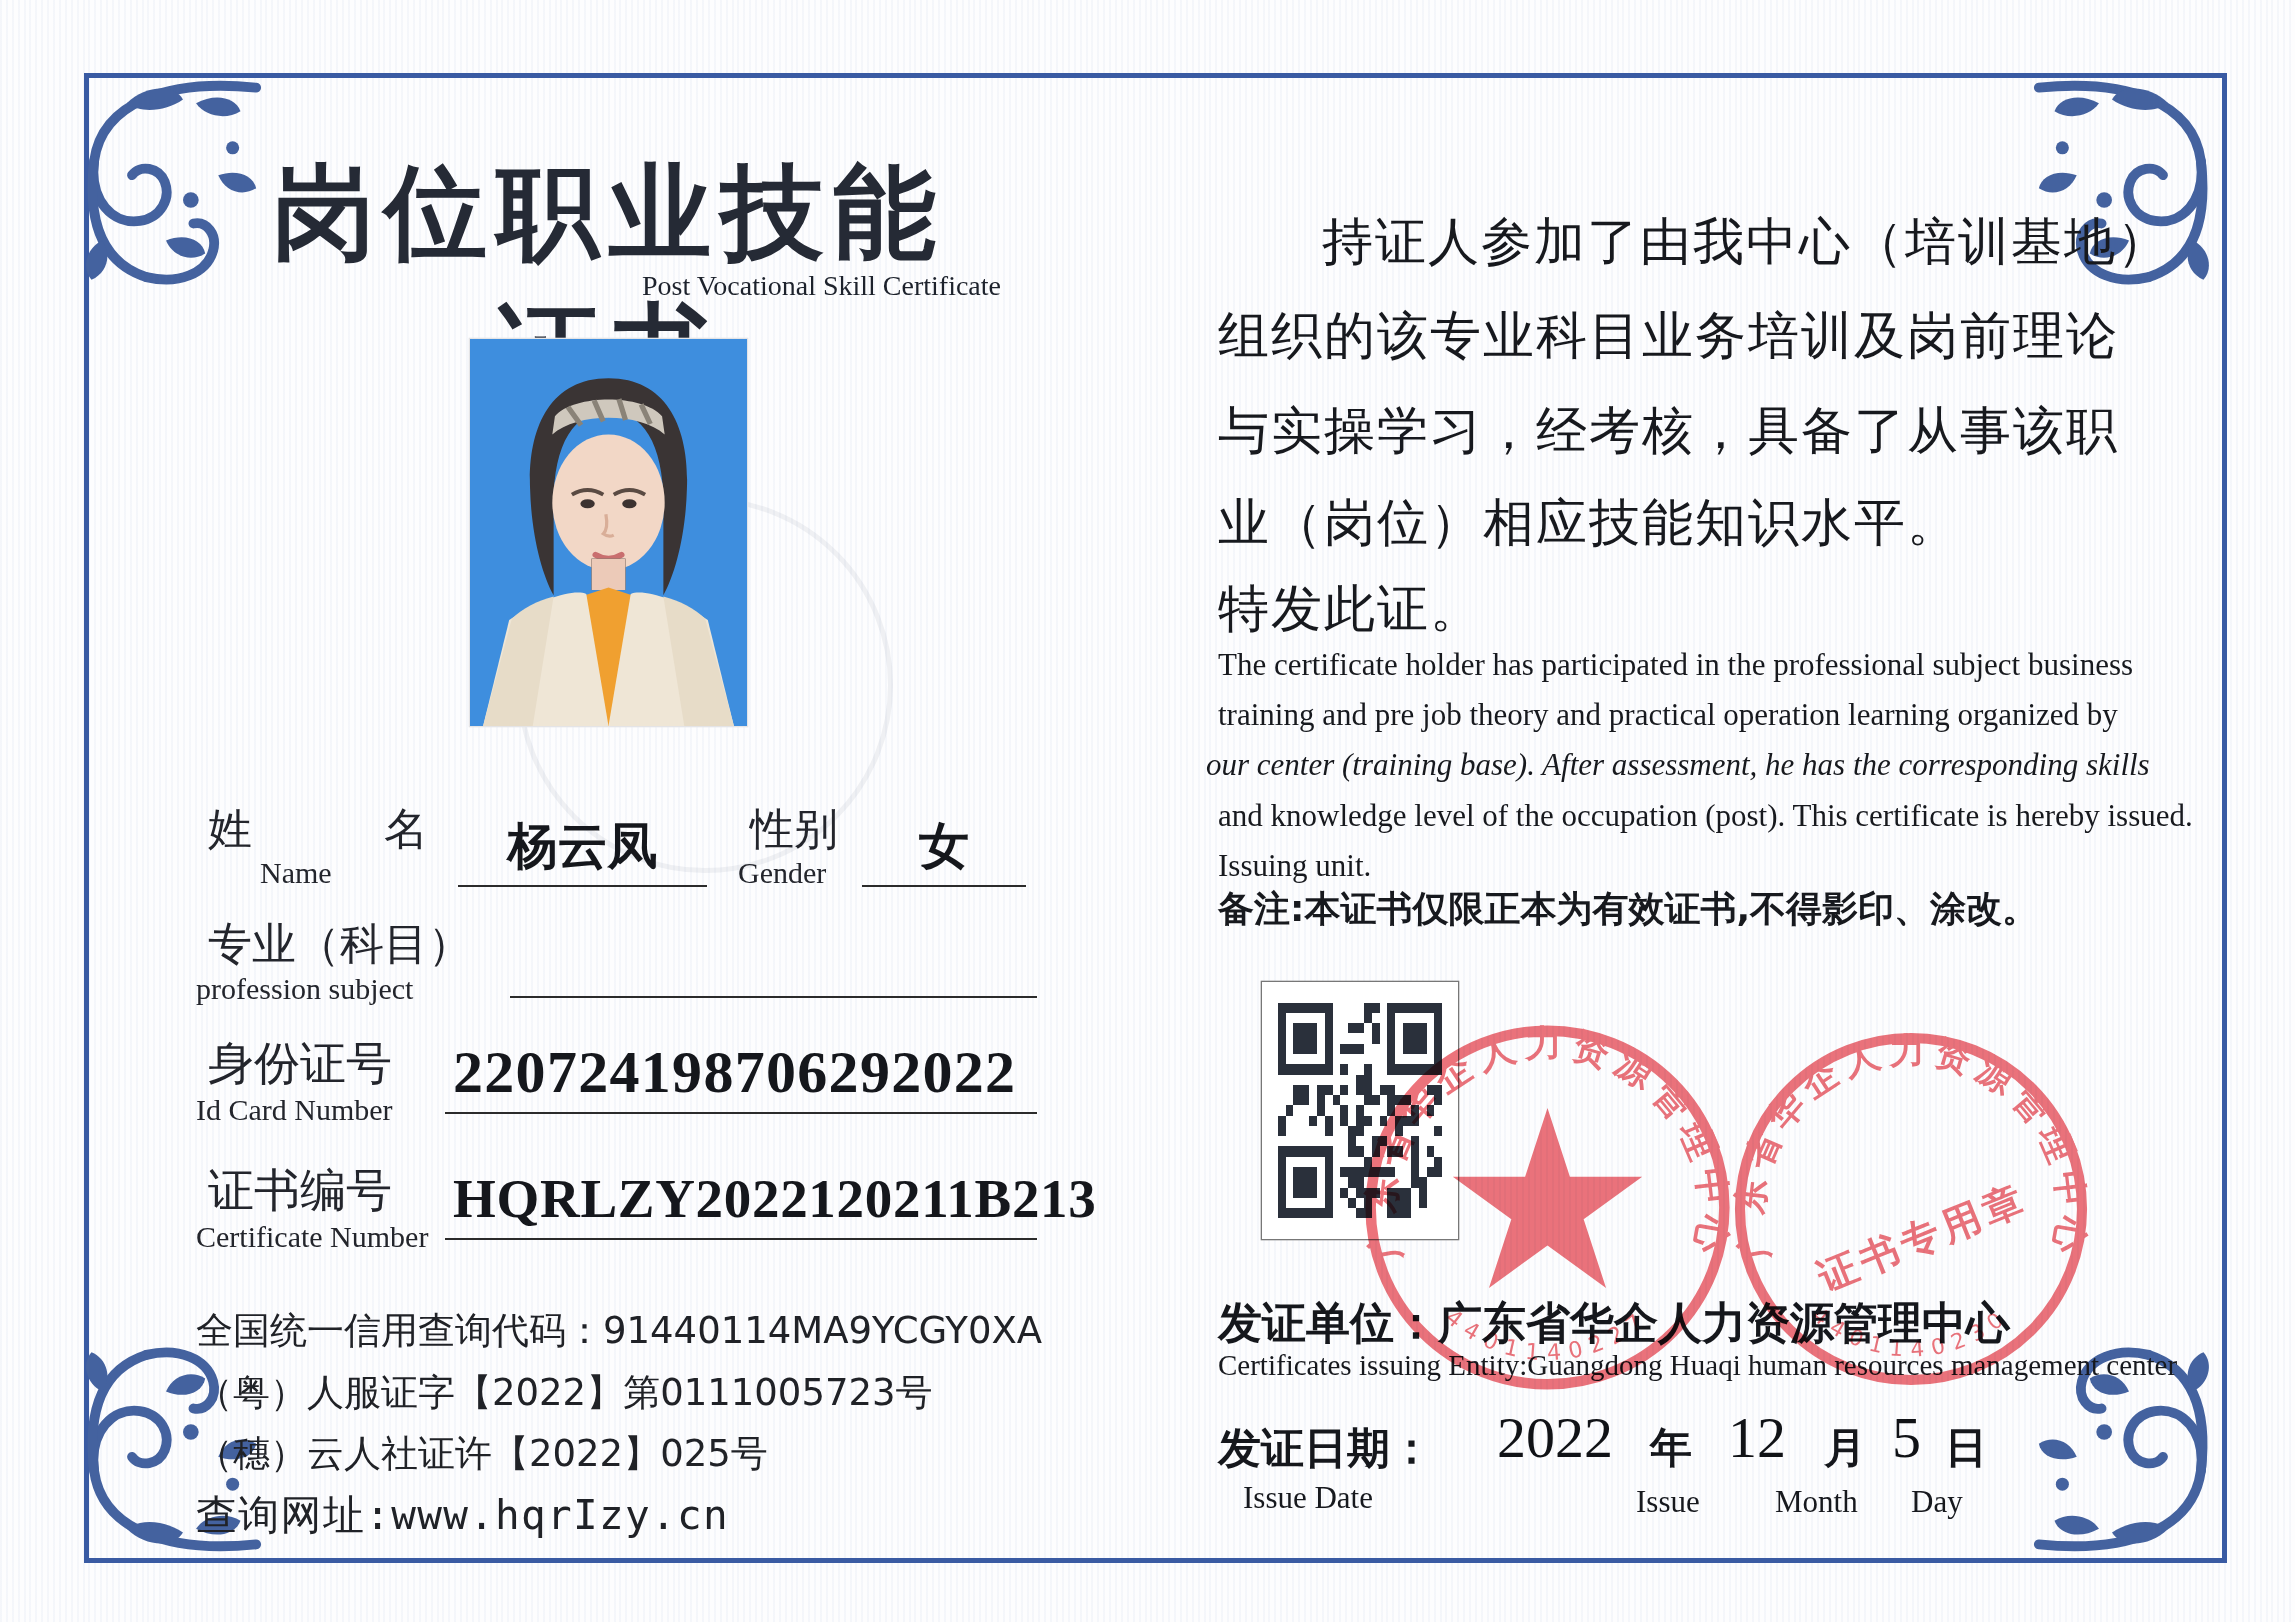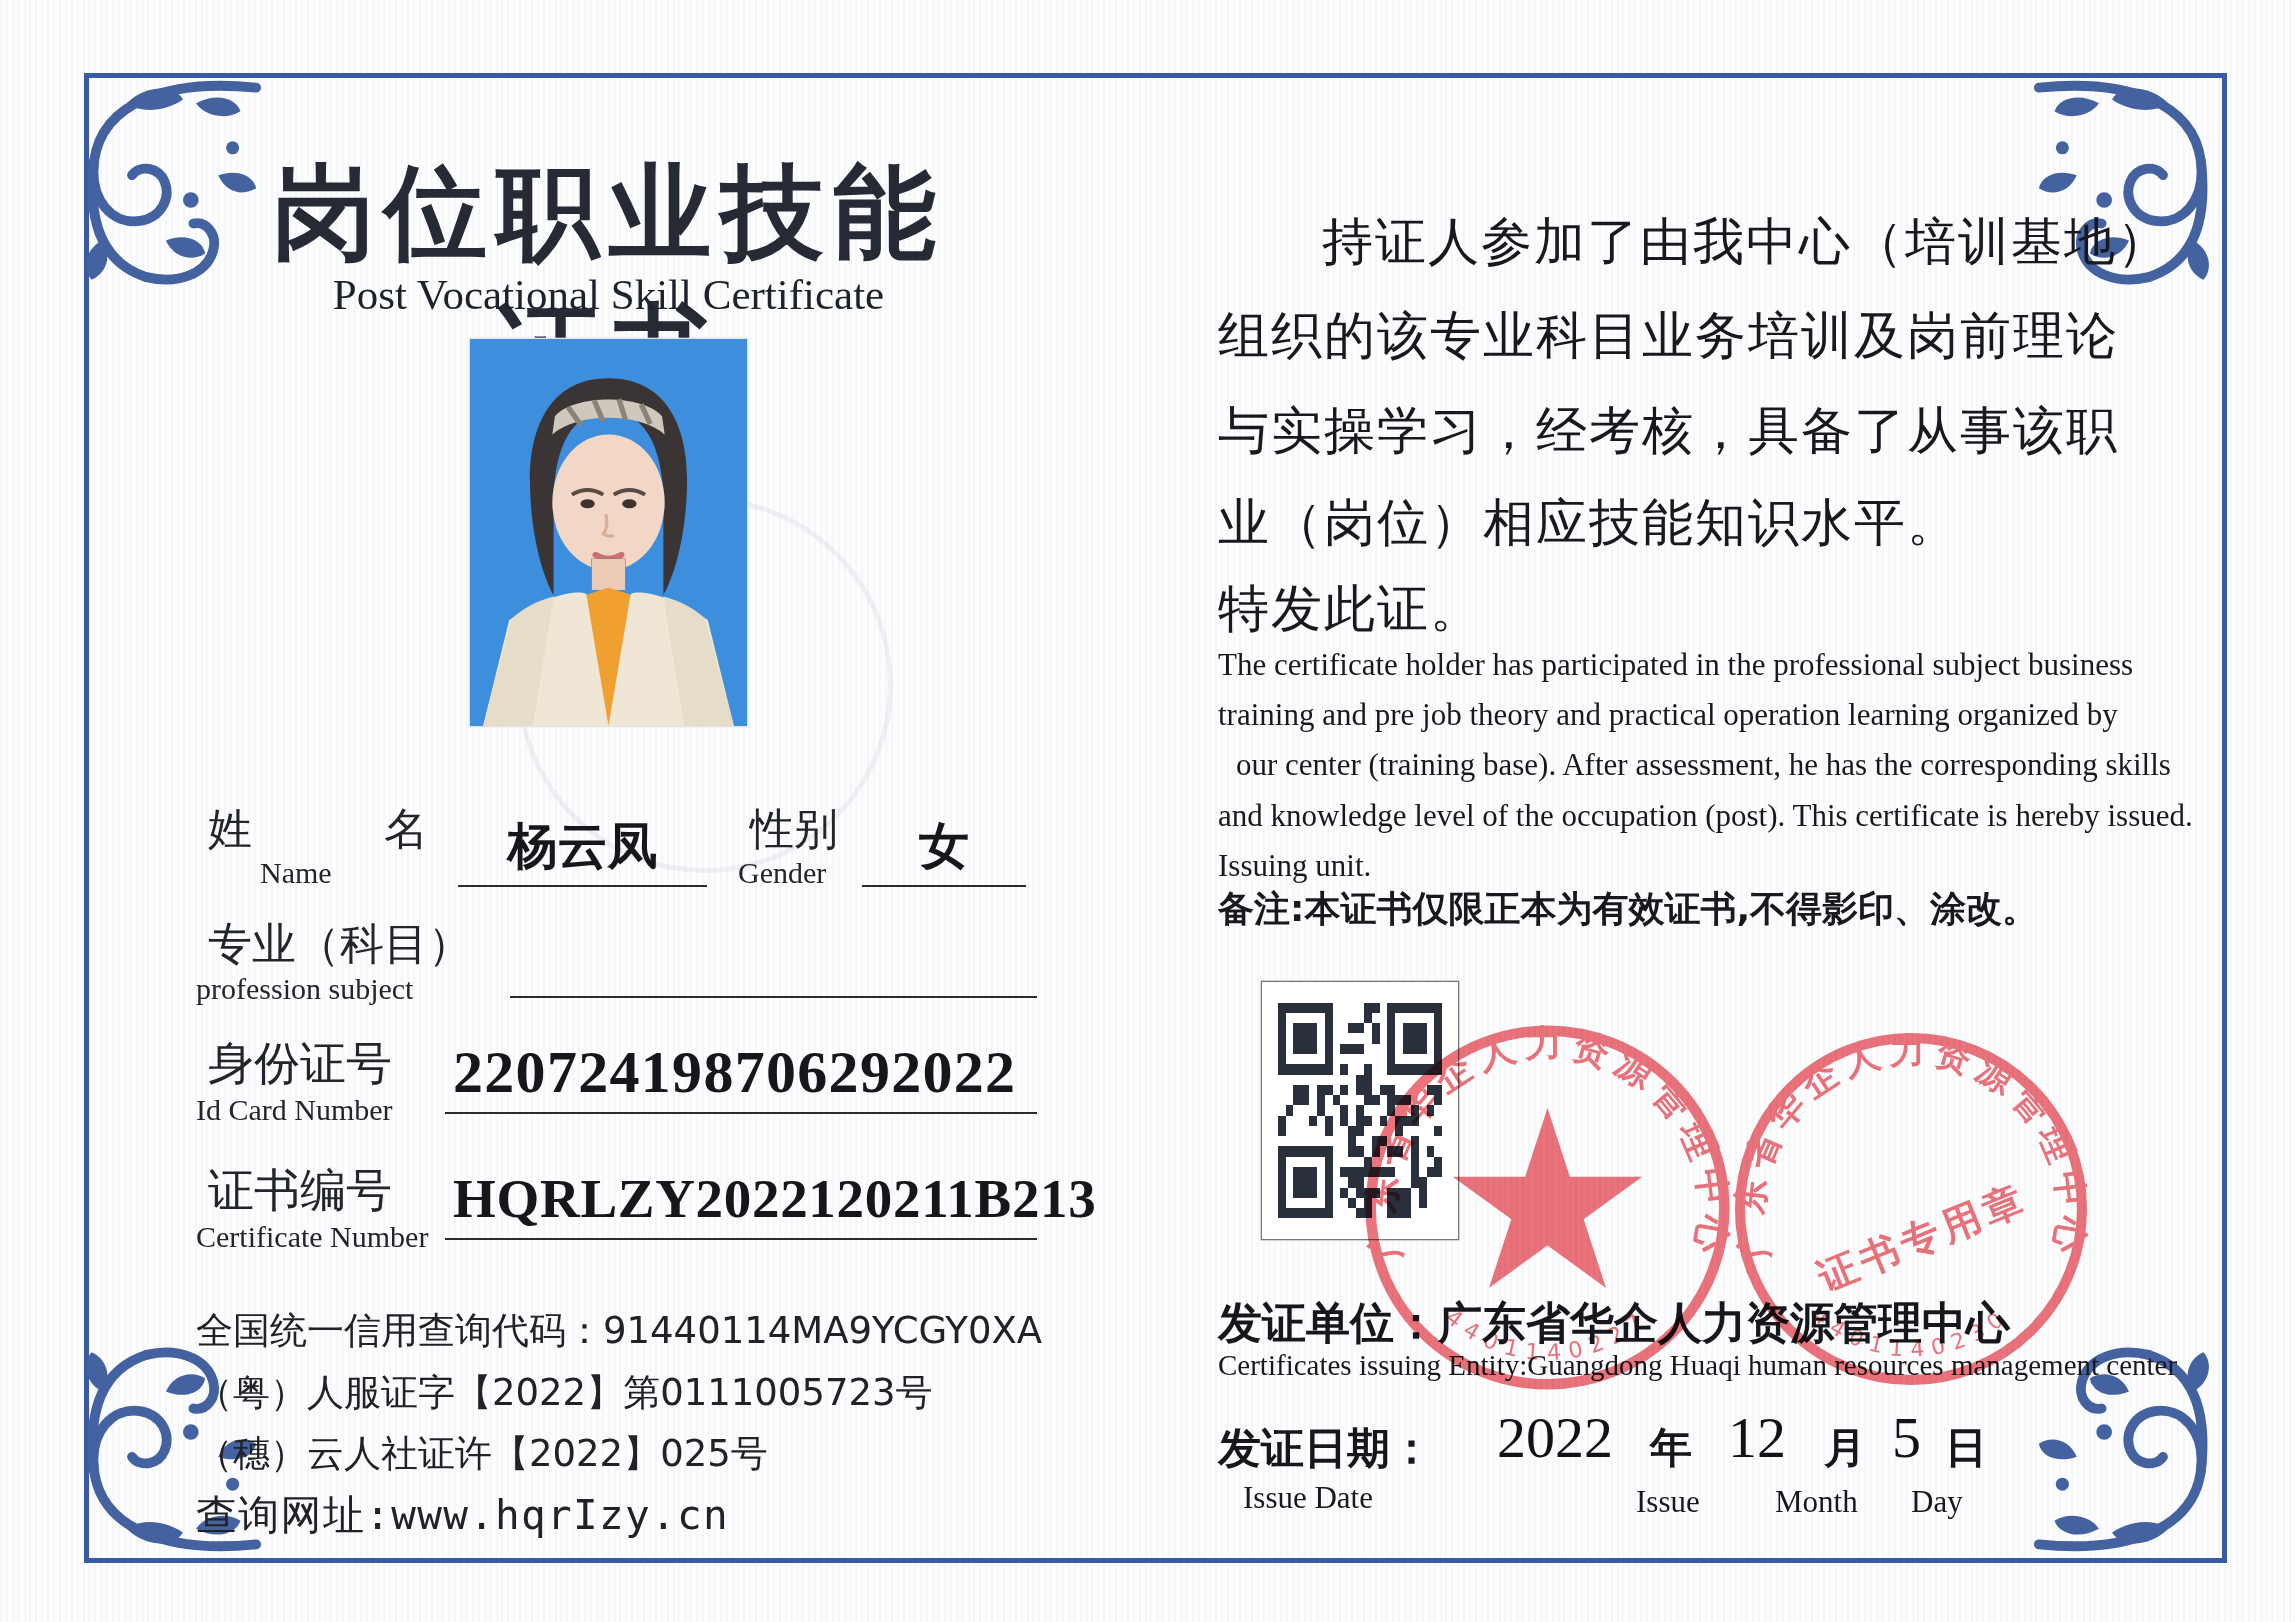--- a/index.html
+++ b/index.html
@@ -16,22 +16,22 @@
   .frame{position:absolute;left:84px;top:73px;width:2133px;height:1480px;
          border:5.2px solid #3a5ba3;}
   .corner{position:absolute;width:196px;height:216px;color:#44629f;}
   .corner svg{width:100%;height:100%;}
   .corner.tr{transform:scaleX(-1);}
   .corner.bl{transform:scaleY(-1);}
   .corner.br{transform:scale(-1,-1);}
   
   .title-cn{left:216px;top:145px;width:785px;text-align:center;
     font-size:103px;font-weight:700;letter-spacing:9.2px;color:#252a35;}
-  .title-en{left:216px;top:270px;width:785px;text-align:center;
-    font-family:"Liberation Serif",serif;font-size:43px;color:#1d222c;}
+  .title-en{left:216px;top:270px;width:785px;text-align:right;
+    font-family:"Liberation Serif",serif;font-size:28px;color:#1d222c;}
   
   .photo{left:470px;top:339px;width:277px;height:387px;background:#3e8ede;
     box-shadow:0 0 0 1.3px #e4e4e6;}
   .photo svg{width:100%;height:100%;display:block;}
   .wm-ring{left:517px;top:497px;width:366px;height:366px;border:5.2px solid rgba(120,130,150,.10);
     border-radius:50%;}
   
   .lab-cn{font-size:44px;color:#23252c;margin-left:12px;}
   .lab-en{font-family:"Liberation Serif",serif;font-size:30px;color:#23252c;}
   .val-cn{font-weight:700;font-size:50px;color:#15171c;text-align:center;}
@@ -204,21 +204,21 @@
   <div class="abs bl-url" style="left:196px;top:1488px;">查询网址:www.hqrIzy.cn</div>
 
   <div class="abs cn-par" style="left:1322px;top:208px;">持证人参加了由我中心（培训基地）</div>
   <div class="abs cn-par" style="left:1218px;top:302px;">组织的该专业科目业务培训及岗前理论</div>
   <div class="abs cn-par" style="left:1218px;top:397px;">与实操学习，经考核，具备了从事该职</div>
   <div class="abs cn-par" style="left:1218px;top:489px;">业（岗位）相应技能知识水平。</div>
   <div class="abs cn-par" style="left:1218px;top:575px;">特发此证。</div>
 
   <div class="abs en-par" style="left:1218px;top:647px;">The certificate holder has participated in the professional subject business</div>
   <div class="abs en-par" style="left:1218px;top:697px;">training and pre job theory and practical operation learning organized by</div>
-  <div class="abs en-par" style="left:1236px;top:747px;">our center (training base). After assessment, he has the corresponding skills</div>
+  <div class="abs en-par" style="left:1206px;top:747px;font-style:italic;">our center (training base). After assessment, he has the corresponding skills</div>
   <div class="abs en-par" style="left:1218px;top:798px;">and knowledge level of the occupation (post). This certificate is hereby issued.</div>
   <div class="abs en-par" style="left:1218px;top:848px;">Issuing unit.</div>
 
   <div class="abs rem-cn" style="left:1218px;top:885px;">备注:本证书仅限正本为有效证书,不得影印、涂改。</div>
 
   <div class="abs qr">
     <svg viewBox="0 0 25 25" preserveAspectRatio="none" shape-rendering="crispEdges" fill="#2a303b">
       <rect x="0" y="0" width="25" height="25" fill="#ffffff"></rect>
       <g transform="translate(2,2)">
         <g id="qr-grid" fill="#2a303b">

